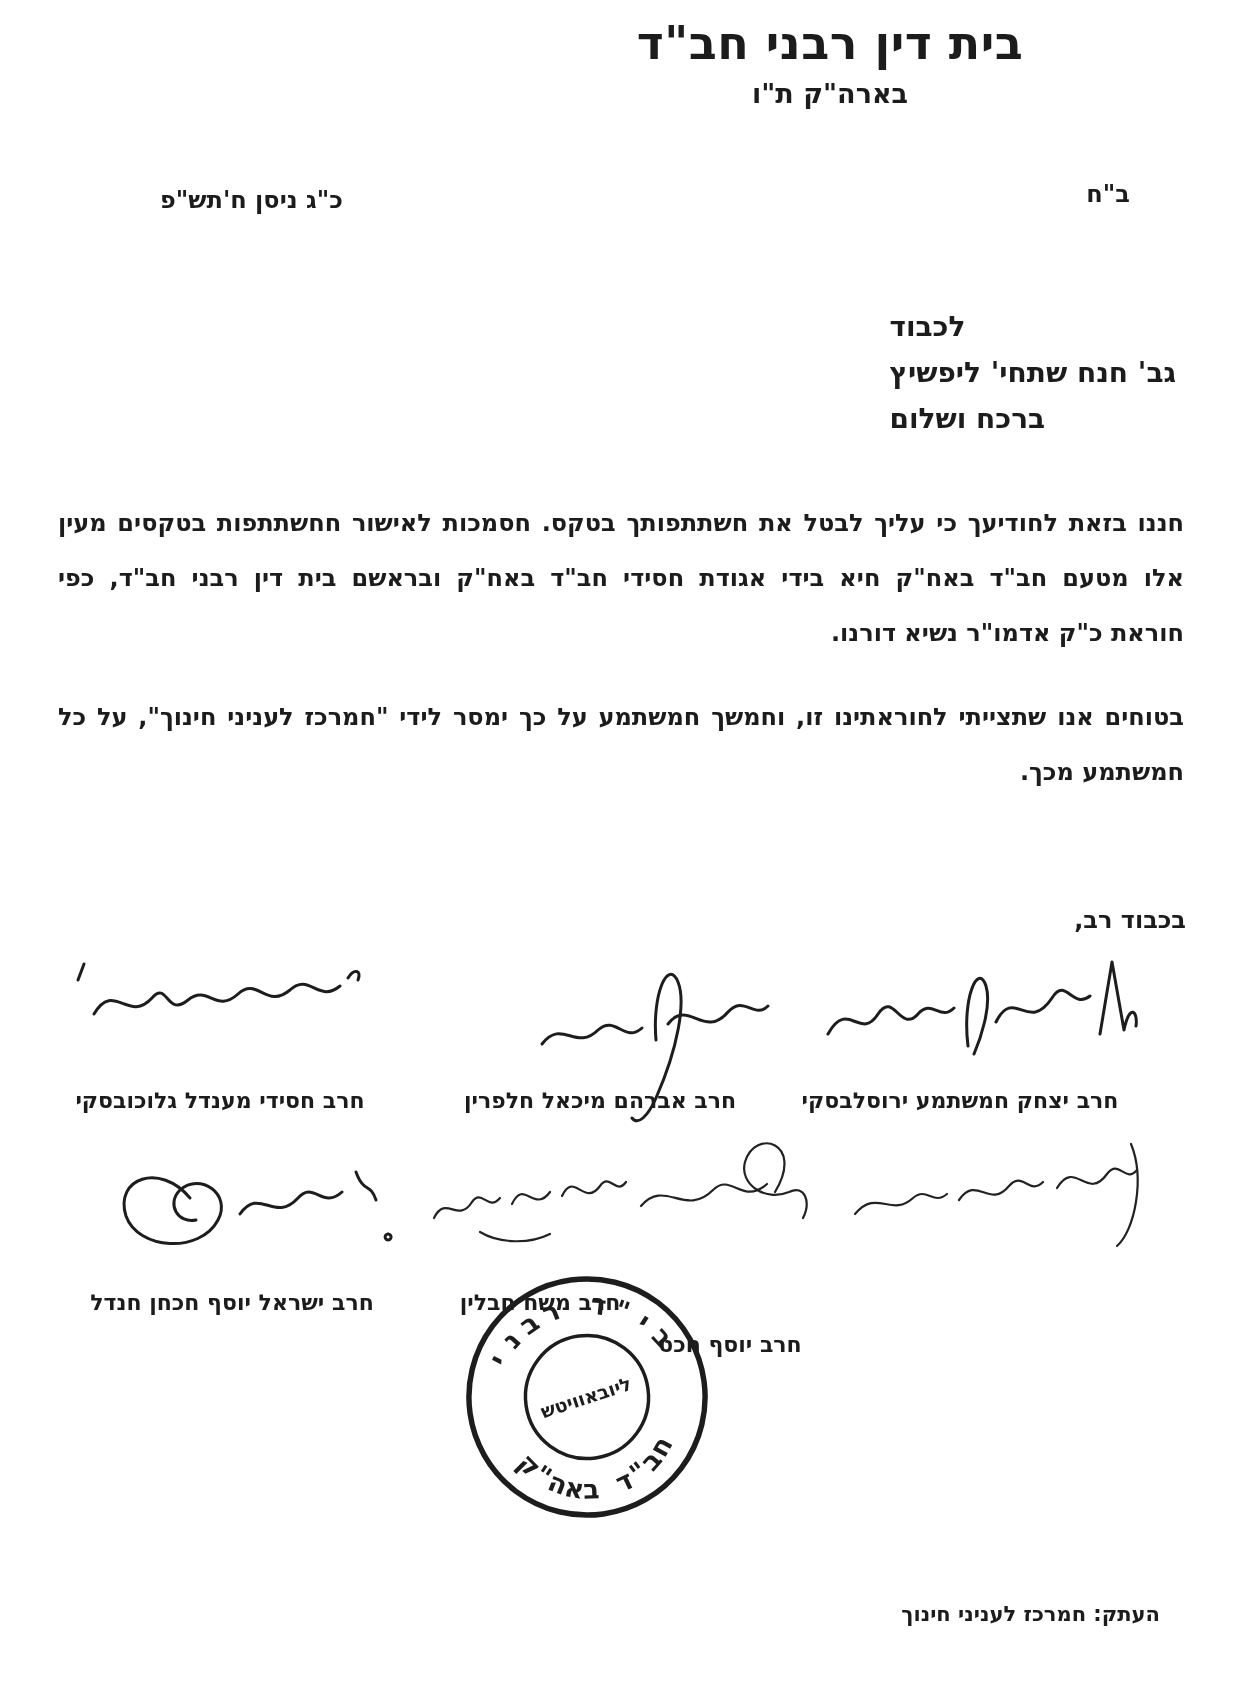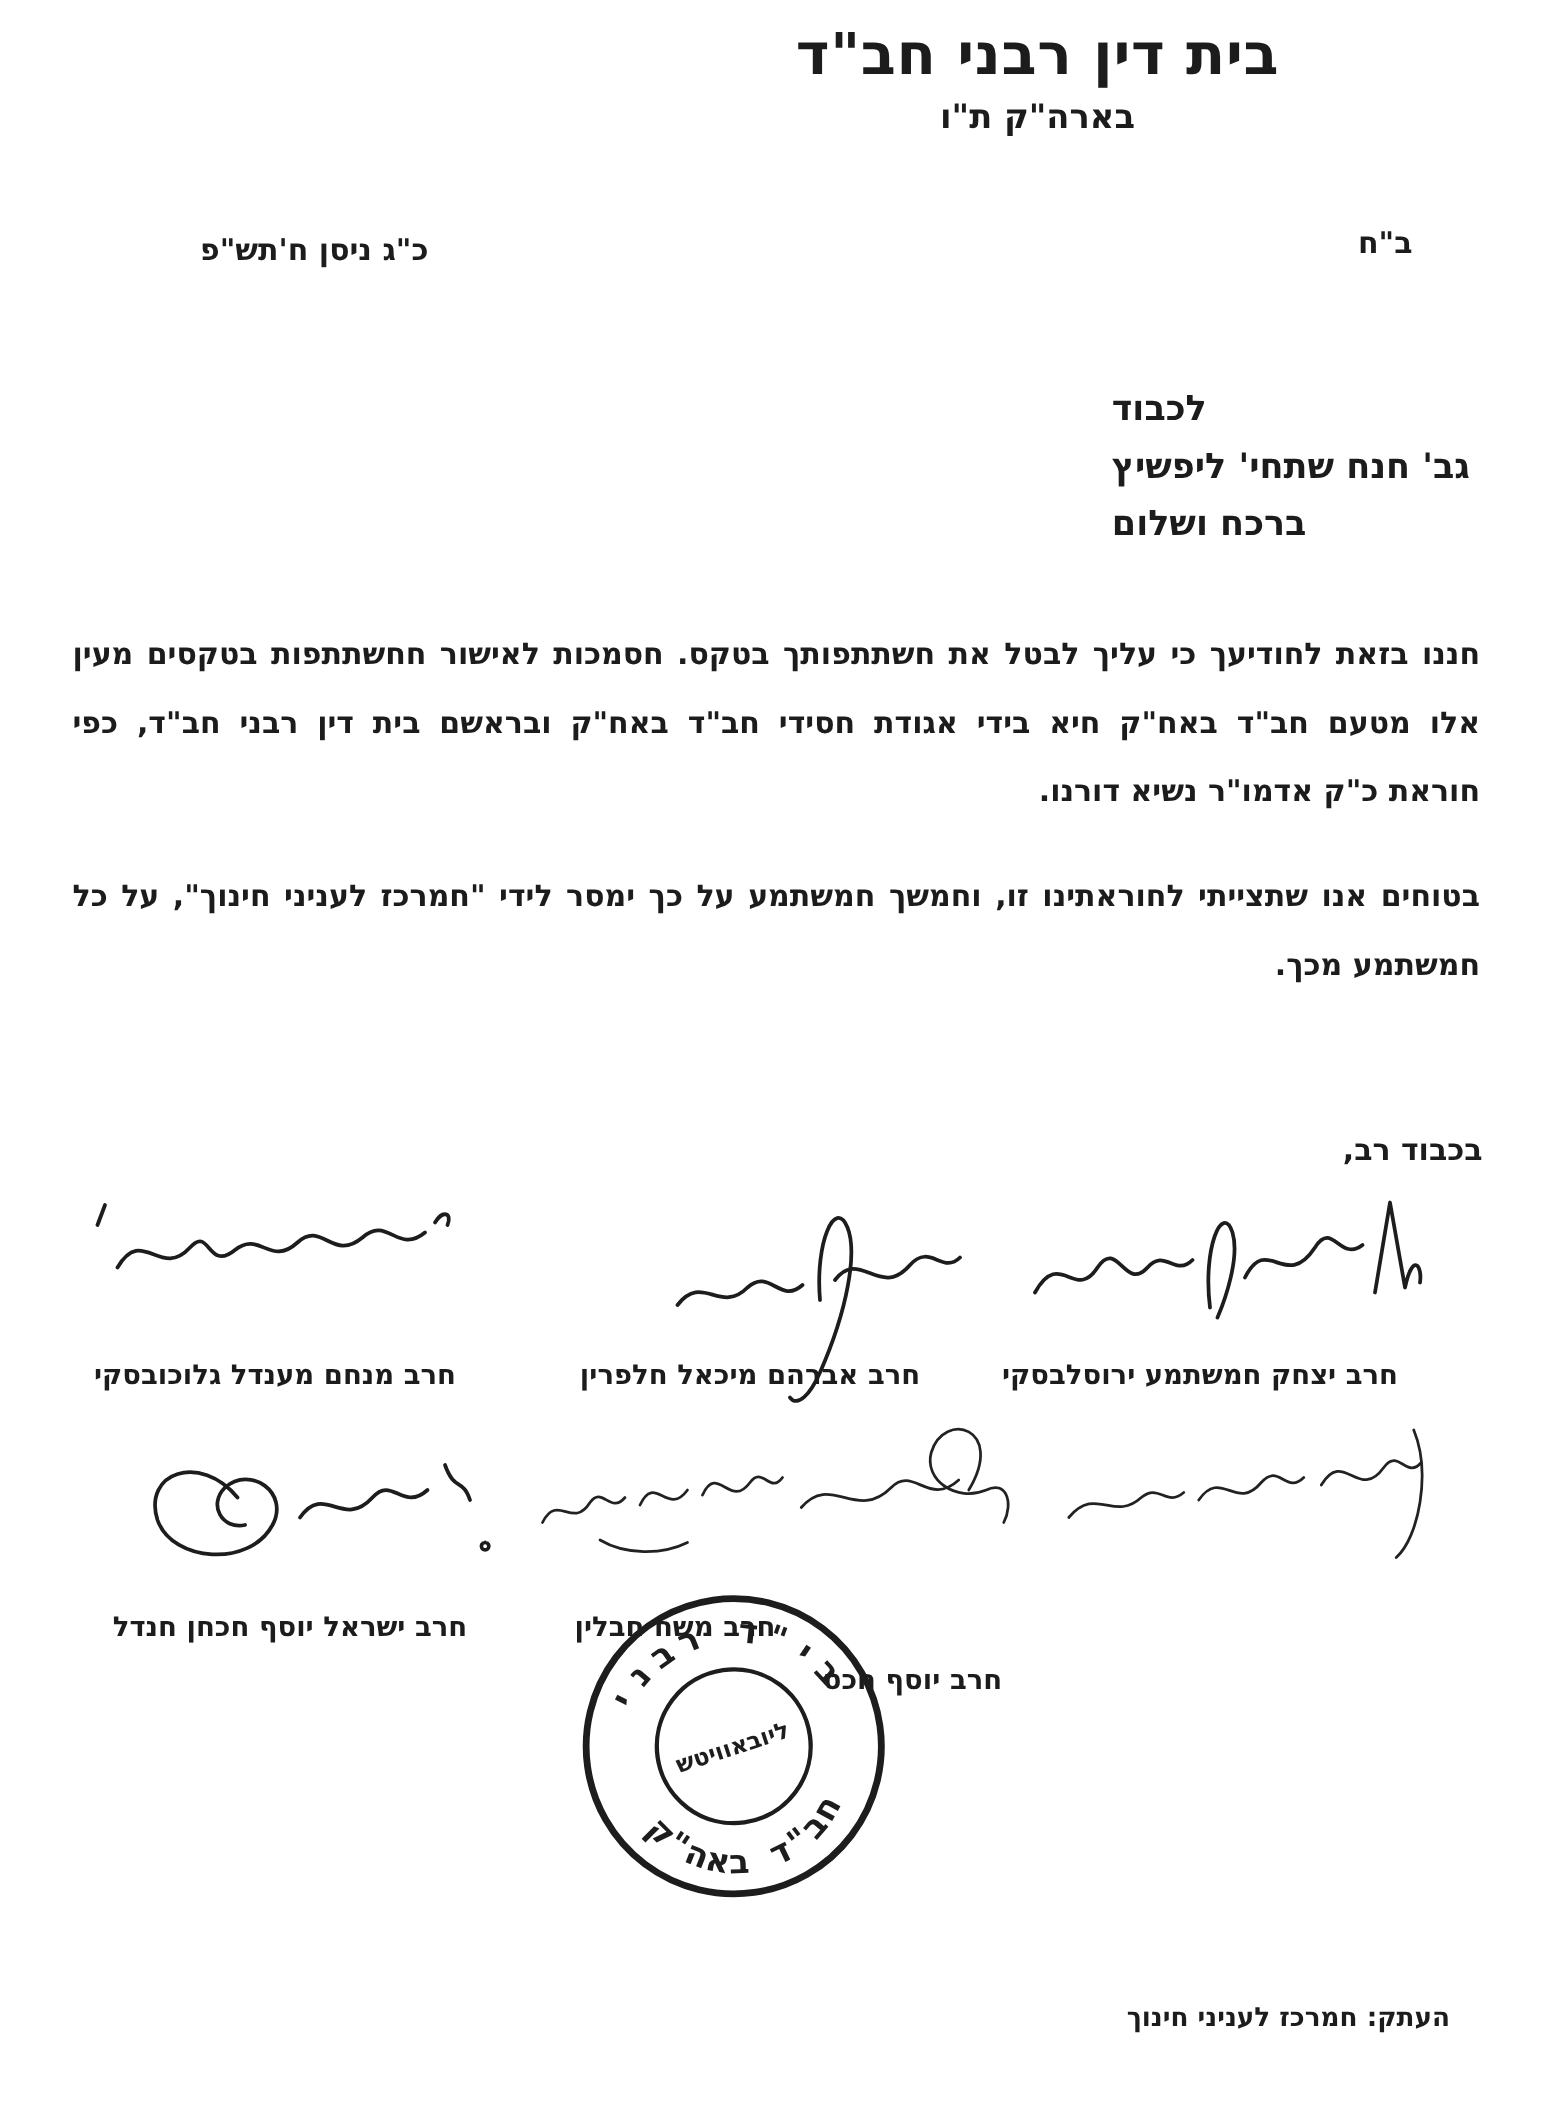--- a/index.html
+++ b/index.html
@@ -78,21 +78,21 @@
   </div>
   <div class="sig" style="left:70px; top:950px; width:300px; height:90px;">
     <svg width="300" height="90" viewBox="0 0 300 90">
       <path class="ink" d="M8,30 L14,14"></path>
       <path class="ink" d="M24,64 C44,30 58,74 82,48 C98,30 96,68 118,50 C138,34 146,64 168,44 C188,26 196,60 220,40 C240,22 248,54 270,36"></path>
       <path class="ink" d="M278,28 C284,18 292,20 288,30"></path>
     </svg>
   </div>
   <div class="sig-name" style="left:790px; top:1088px; width:340px;">חרב יצחק חמשתמע ירוסלבסקי</div>
   <div class="sig-name" style="left:445px; top:1088px; width:310px;">חרב אברהם מיכאל חלפרין</div>
-  <div class="sig-name" style="left:65px; top:1088px; width:310px;">חרב מנחם מענדל גלוכובסקי</div>
+  <div class="sig-name" style="left:65px; top:1088px; width:310px;">חרב חסידי מענדל גלוכובסקי</div>
 
   <div class="sig" style="left:835px; top:1118px; width:330px; height:150px;">
     <svg width="330" height="150" viewBox="0 0 330 150">
       <path class="ink-thin" d="M20,96 C42,70 56,100 78,80 C92,68 98,88 112,76"></path>
       <path class="ink-thin" d="M124,82 C142,56 154,92 174,68 C188,52 194,78 208,64"></path>
       <path class="ink-thin" d="M222,70 C240,40 252,84 272,56 C284,40 290,66 302,52"></path>
       <path class="ink-thin" d="M296,26 C310,60 300,112 282,128"></path>
     </svg>
   </div>
   <div class="sig" style="left:625px; top:1122px; width:200px; height:140px;">

